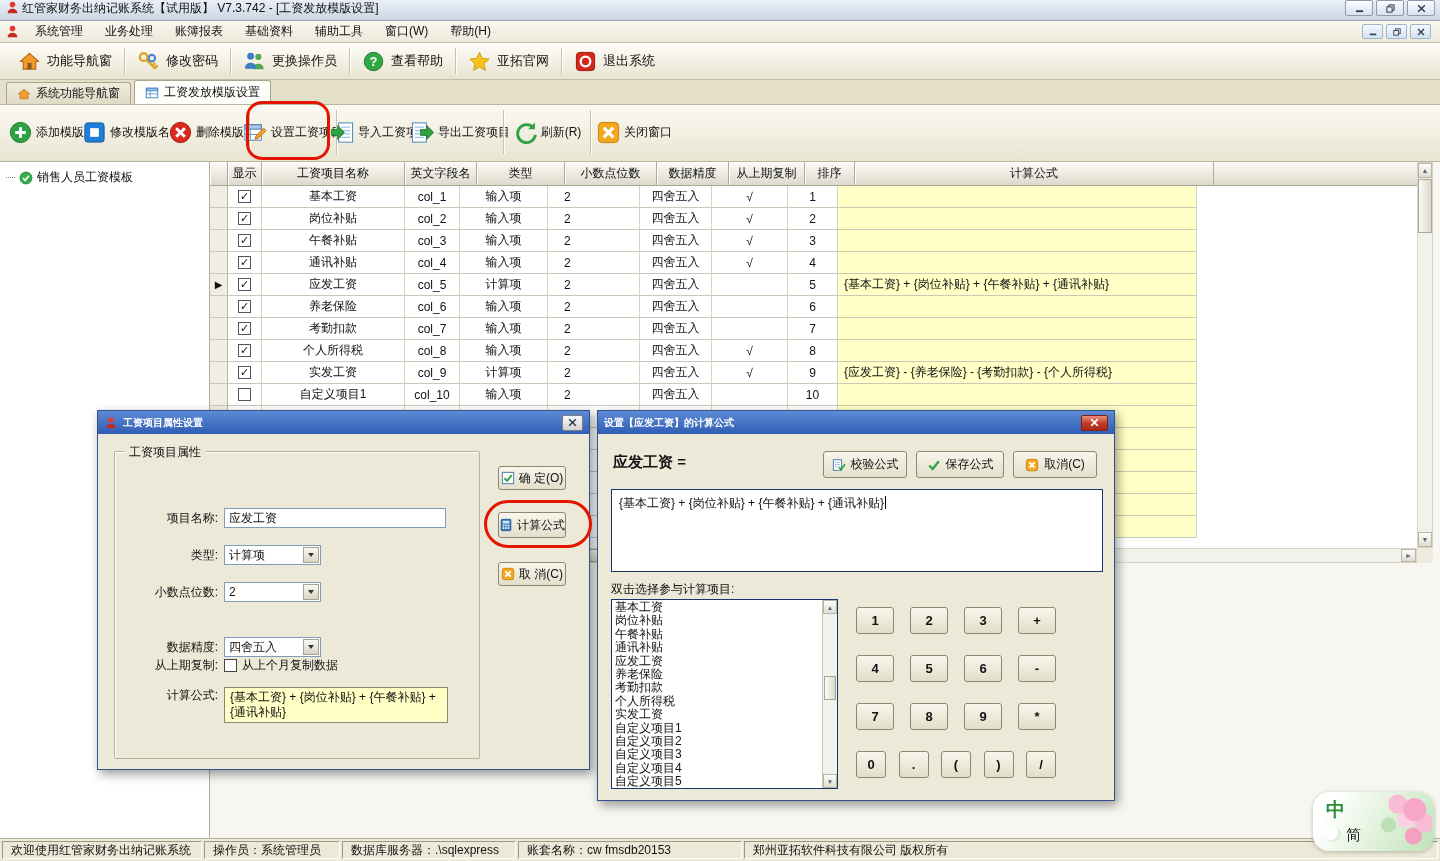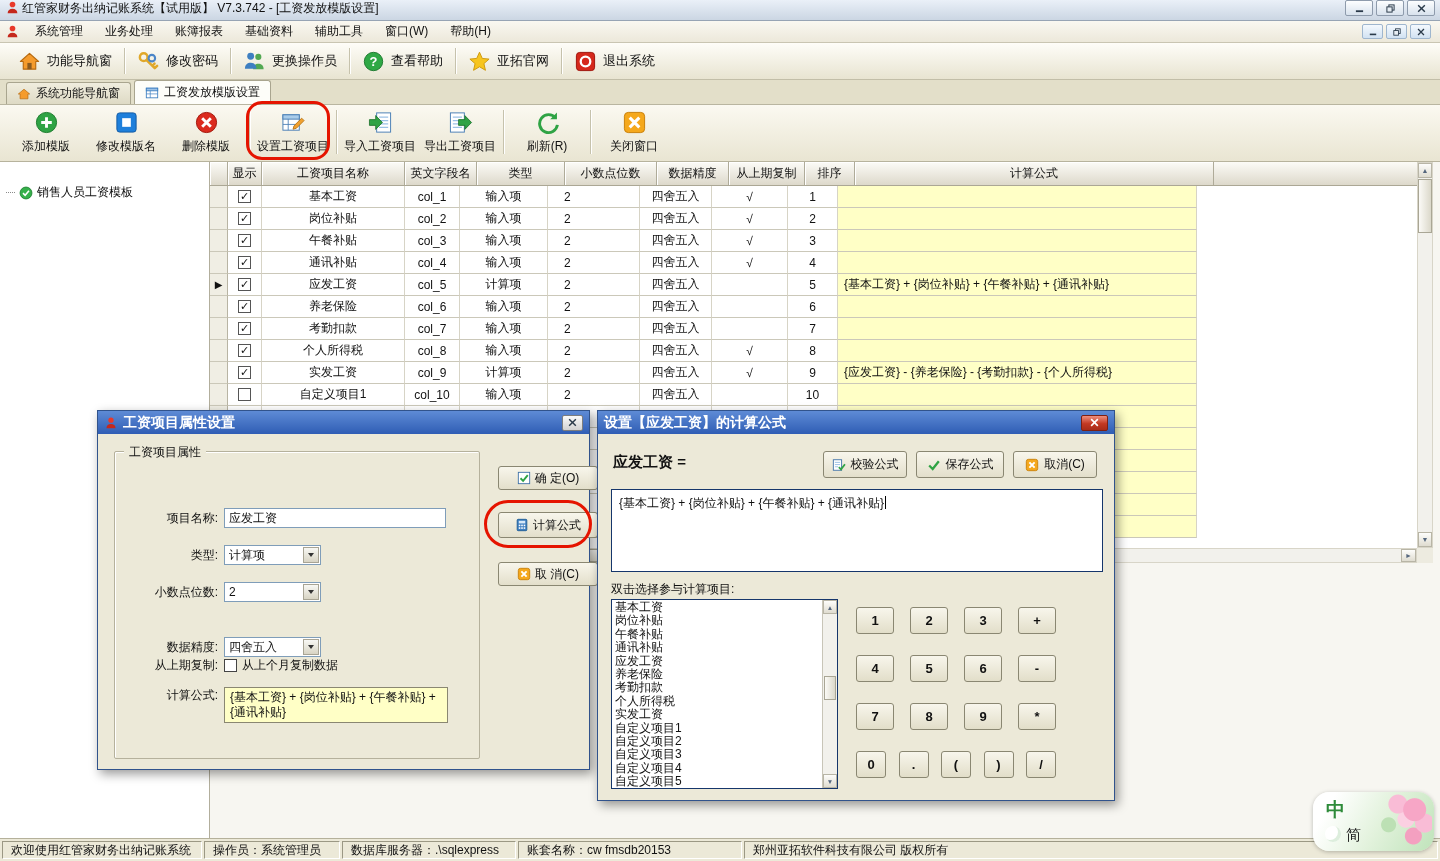--- a/index.html
+++ b/index.html
@@ -34,28 +34,28 @@
 .tb-label{font-size:13px;}
 .tb-sep{width:1px;height:26px;background:#C6C2AC;box-shadow:1px 0 0 #FFFFFF;margin:0 2px;flex:none;}
 
 
 #tabbar{position:absolute;left:0;top:80px;width:1440px;height:25px;background:#E3DFC9;border-bottom:1px solid #B9B5A0;display:flex;align-items:flex-end;padding-left:6px;gap:3px;}
 .tab{height:22px;display:flex;align-items:center;gap:5px;padding:0 10px;border:1px solid #A9A58F;border-bottom:none;border-radius:3px 3px 0 0;background:linear-gradient(#F0EDDE,#DEDAC5);white-space:nowrap;cursor:default;justify-content:flex-end;}
 .tab.active{background:#FDFDF9;height:24px;}
 
 
 #subtoolbar{position:absolute;left:0;top:105px;width:1440px;height:57px;background:linear-gradient(#FBF9F1,#E9E5D2);border-bottom:1px solid #B7B39D;display:flex;align-items:center;padding:2px 6px 4px;}
-.stb-item{width:80px;display:flex;flex-direction:column;align-items:center;justify-content:center;gap:3px;padding:2px 0;cursor:default;}
+.stb-item{width:80px;display:flex;flex-direction:row;align-items:center;justify-content:center;gap:3px;padding:2px 0;cursor:default;}
 .stb-label{font-size:12px;white-space:nowrap;}
 .stb-sep{width:1px;height:44px;background:#C6C2AC;box-shadow:1px 0 0 #fff;margin:0 3px;flex:none;}
 
 
 #main{position:absolute;left:0;top:162px;width:1440px;height:676px;background:#F7F6F1;}
 #treepanel{position:absolute;left:0;top:0;width:210px;height:676px;background:#FFFFFF;border-right:1px solid #B2AE9C;}
-.tree-item{display:flex;align-items:center;gap:4px;padding:22px 4px 0 6px;cursor:default;}
+.tree-item{display:flex;align-items:center;gap:4px;padding:7px 4px 0 6px;cursor:default;}
 .tree-dash{width:9px;height:1px;border-top:1px dotted #8A8A8A;flex:none;}
 
 #grid{position:absolute;left:210px;top:0;width:1207px;height:386px;background:#FFFFFF;}
 #grid-header{position:absolute;left:0;top:0;width:1207px;height:24px;background:linear-gradient(#FCFBF7,#DDD9CB);border-bottom:1px solid #ABA795;display:flex;}
 .gh-cell{height:23px;display:flex;align-items:center;justify-content:center;border-right:1px solid #AFAB99;box-shadow:inset 1px 1px 0 #FFFFFF;font-size:12px;flex:none;white-space:nowrap;overflow:hidden;}
 #grid-rows{position:absolute;left:0;top:24px;width:987px;}
 .g-row{display:flex;height:22px;}
 .g-cell{height:22px;border-right:1px solid #D7D4C6;border-bottom:1px solid #CBC8B9;display:flex;align-items:center;justify-content:center;flex:none;overflow:hidden;white-space:nowrap;background:#FFFFFF;}
 .g-cell.sel{background:#F0EEE4;border-right:1px solid #B8B4A3;}
 .g-cell.l{justify-content:flex-start;padding-left:16px;}
@@ -76,39 +76,39 @@
 #vscroll .sb-thumb{position:absolute;left:0;top:16px;width:14px;height:54px;background:linear-gradient(90deg,#FBFAF6,#DBD8CA);border:1px solid #A9A695;}
 #hscroll .sb-btn{top:0;width:15px;height:13px;}
 #hscroll .left{left:0;} #hscroll .left::before{content:"◄";}
 #hscroll .right{right:0;} #hscroll .right::before{content:"►";}
 #hscroll .sb-thumb{position:absolute;top:0;left:16px;height:13px;width:820px;background:linear-gradient(#FBFAF6,#DBD8CA);border:1px solid #A9A695;}
 
 
 .dialog{position:absolute;background:#ECE9D8;border:1px solid #31538C;box-shadow:3px 4px 10px rgba(0,0,0,.4);}
 #dialog1{left:97px;top:410px;width:493px;height:360px;z-index:40;}
 #dialog2{left:597px;top:410px;width:518px;height:391px;z-index:50;}
-.dlg-title{height:23px;background:linear-gradient(#5E8BD6,#2F5DB4);display:flex;align-items:center;padding:0 6px;gap:5px;color:#fff;font-weight:bold;font-size:14px;white-space:nowrap;}
+.dlg-title{height:23px;background:linear-gradient(#5E8BD6,#2F5DB4);display:flex;align-items:center;padding:0 6px;gap:5px;color:#fff;font-weight:bold;font-size:10px;white-space:nowrap;}
 .dlg-close{margin-left:auto;width:21px;height:16px;border-radius:2px;display:flex;align-items:center;justify-content:center;flex:none;}
 .dlg-close.silver{background:linear-gradient(#FAFAFA,#D2D2D2);border:1px solid #7E7E7E;}
 .dlg-close.red{width:27px;background:linear-gradient(#EE8F7E,#C33822 55%,#A82B18);border:1px solid #7E2012;}
 
 
 .groupbox{position:absolute;left:16px;top:40px;width:366px;height:308px;border:1px solid #B5B19C;border-radius:2px;box-shadow:inset 1px 1px 0 #fff;}
 .group-label{position:absolute;left:26px;top:33px;background:#ECE9D8;padding:0 5px;}
 .frow{position:absolute;left:16px;display:flex;align-items:center;height:20px;}
 .flabel{width:104px;text-align:right;margin-right:6px;flex:none;white-space:nowrap;}
 #f-show{top:62px;} #f-name{top:97px;} #f-type{top:134px;} #f-dec{top:171px;} #f-prec{top:208px;margin-top:18px;} #f-copy{top:244px;} #f-formula{top:276px;align-items:flex-start;}
 .textbox{width:222px;height:20px;background:#fff;border:1px solid #7F9DB9;padding:0 4px;font-family:inherit;font-size:12px;color:#111;}
 .dropdown{width:97px;height:20px;background:#fff;border:1px solid #7F9DB9;display:flex;align-items:center;padding-left:4px;position:relative;}
 .dd-btn{position:absolute;right:1px;top:1px;bottom:1px;width:16px;background:linear-gradient(#F8F8F4,#D8D4C4);border:1px solid #A8A494;display:flex;align-items:center;justify-content:center;}
 .dd-arrow{width:0;height:0;border-left:3.5px solid transparent;border-right:3.5px solid transparent;border-top:4px solid #333;}
 .memo{width:224px;min-height:36px;background:#FFFFC6;border:1px solid #8A8772;padding:2px 5px;line-height:15px;white-space:normal;}
 .checkbox{width:13px;height:13px;border:1px solid #444;background:#fff;font-size:11px;line-height:11px;text-align:center;margin-right:5px;flex:none;}
 .checkbox.checked::before{content:"✓";}
-.dbtn{position:absolute;left:400px;width:100px;height:24px;background:linear-gradient(#F8F6EC,#E3DFCB);border:1px solid #8A8772;border-radius:3px;display:flex;align-items:center;justify-content:center;gap:4px;font-size:12px;cursor:default;white-space:nowrap;}
+.dbtn{position:absolute;left:400px;width:68px;height:24px;background:linear-gradient(#F8F6EC,#E3DFCB);border:1px solid #8A8772;border-radius:3px;display:flex;align-items:center;justify-content:center;gap:4px;font-size:12px;cursor:default;white-space:nowrap;}
 #btn-ok{top:55px;} #btn-calcf{top:101px;height:26px;} #btn-cancel1{top:151px;}
 
 
 #d2-target{position:absolute;left:15px;top:42px;font-size:15px;font-weight:bold;white-space:nowrap;}
 .d2btn{position:absolute;top:40px;height:27px;background:linear-gradient(#F8F6EC,#E3DFCB);border:1px solid #8A8772;border-radius:3px;display:flex;align-items:center;justify-content:center;gap:5px;cursor:default;white-space:nowrap;}
 #btn-verify{left:225px;width:84px;}
 #btn-save{left:318px;width:88px;}
 #btn-cancel2{left:415px;width:84px;}
 #d2-formula{position:absolute;left:13px;top:78px;width:492px;height:83px;background:#fff;border:1px solid #16366B;padding:5px 7px;line-height:16px;}
 .caret{display:inline-block;width:1px;height:13px;background:#000;vertical-align:-2px;margin-left:1px;}

